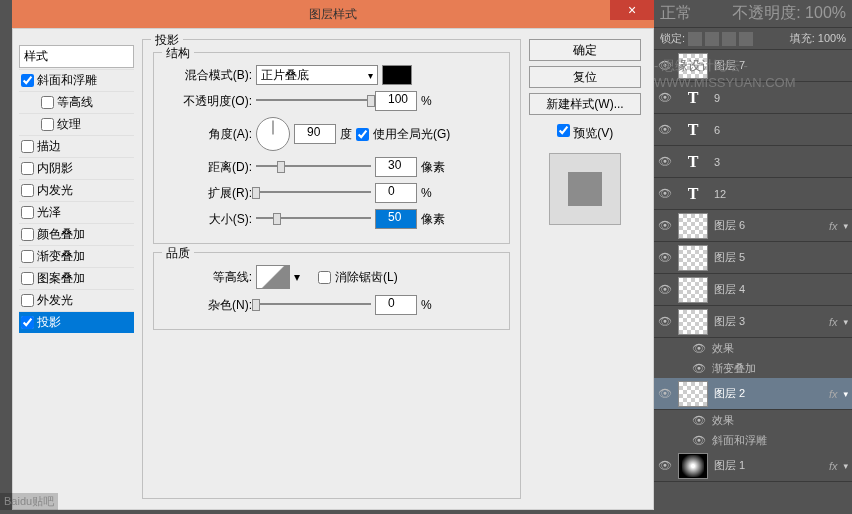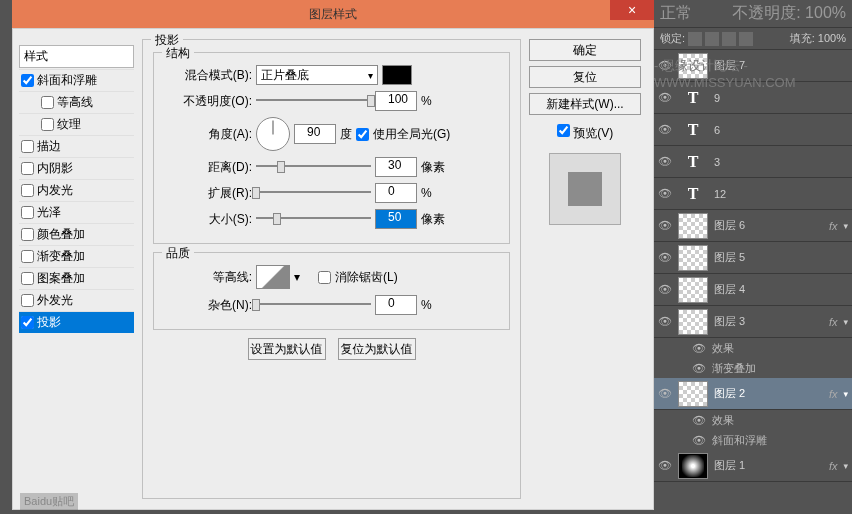--- a/index.html
+++ b/index.html
@@ -30,21 +30,21 @@
     .select-box::after { content: "▾"; font-size: 10px; }
     .color-swatch { width: 30px; height: 20px; background: #000; border: 1px solid #888; }
     .slider { flex: 1; height: 18px; position: relative; background: linear-gradient(to bottom, transparent 7px, #888 7px, #888 9px, transparent 9px); max-width: 115px; }
     .slider-thumb { position: absolute; top: 3px; width: 8px; height: 12px; background: #e0e0e0; border: 1px solid #888; transform: translateX(-50%); }
     .num-input { width: 42px; height: 20px; border: 1px solid #888; background: #fff; padding: 0 12px; text-align: left; }
     .num-input.sel { background: #0078d7; color: #fff; }
     .unit { width: 30px; }
     .angle-dial { width: 34px; height: 34px; border: 1px solid #888; border-radius: 50%; background: #fff; position: relative; }
     .angle-dial::after { content: ""; position: absolute; width: 14px; height: 1px; background: #555; left: 50%; top: 50%; transform-origin: left; transform: rotate(-90deg); }
     .contour-box { width: 34px; height: 24px; border: 1px solid #888; background: linear-gradient(135deg, #fff 48%, #888 52%); }
-    .btn { border: 1px solid #999; background: #f0f0f0; padding: 3px 2px; height: 22px; display: inline-flex; align-items: center; justify-content: center; }
+    .btn { border: 1px solid #999; background: #f0f0f0; padding: 3px 16px; height: 22px; display: inline-flex; align-items: center; justify-content: center; }
     .btn-row { display: flex; gap: 12px; justify-content: center; margin-top: 6px; }
     
     .right-btns { width: 112px; display: flex; flex-direction: column; gap: 5px; align-items: center; }
     .right-btns .btn { width: 100%; }
     .preview-box { width: 72px; height: 72px; background: #dcdcdc; border: 1px solid #aaa; margin-top: 6px; display: flex; align-items: center; justify-content: center; }
     .preview-inner { width: 34px; height: 34px; background: #8c8c8c; }
     
     
     .layers-panel { position: absolute; right: 0; top: 0; width: 198px; height: 514px; background: #535353; color: #ccc; font-size: 11px; }
     .lp-top { padding: 3px 6px; color: #999; font-size: 16px; border-bottom: 1px solid #3a3a3a; }
@@ -53,21 +53,21 @@
     .layer-item { display: flex; align-items: center; height: 32px; border-bottom: 1px solid #3a3a3a; padding: 0 4px; gap: 6px; }
     .layer-item.sel { background: #6a7c8e; color: #fff; }
     .eye { width: 14px; text-align: center; color: #bbb; }
     .thumb { width: 30px; height: 26px; border: 1px solid #888; background: #fff; background-image: repeating-conic-gradient(#ccc 0 25%, #fff 0 50%); background-size: 8px 8px; display: flex; align-items: center; justify-content: center; }
     .thumb.t-text { background: none; border: none; color: #fff; font-size: 16px; font-weight: bold; font-family: serif; }
     .thumb .radial { width: 22px; height: 22px; background: radial-gradient(circle, #fff 10%, #000 80%); }
     .fx { color: #aaa; font-style: italic; margin-left: auto; }
     .sub-effect { display: flex; align-items: center; height: 20px; padding-left: 38px; gap: 6px; color: #bbb; }
     .chev { font-size: 9px; }
     .wm { position: absolute; right: 6px; top: 12px; color: #7a7a7a; font-size: 13px; margin-top: 45px; }
-    .wm2 { position: absolute; left: 20px; bottom: 4px; color: #888; font-size: 11px; background: rgba(0,0,0,0.2); padding: 1px 4px; }
+    .wm2 { position: absolute; left: 0; bottom: 4px; color: #888; font-size: 11px; background: rgba(0,0,0,0.2); padding: 1px 4px; }
   </style>
 </head>
 <body>
 
 <div class="dialog-wrap">
   <div class="title-bar">
     <span class="title">图层样式</span>
     <div class="close-btn">×</div>
   </div>
   <div class="dialog-body">
@@ -203,24 +203,20 @@
             <span class="form-label">杂色(N):</span>
             <div class="slider">
                 <div class="slider-thumb" style="left:0%"></div>
               </div>
             <div class="num-input">0</div>
             <span class="unit">%</span>
           </div>
         </div>
 
 
-        <div class="btn-row">
-          <div class="btn">设置为默认值</div>
-          <div class="btn">复位为默认值</div>
-        </div>
       </div>
     </div>
 
     <div class="right-btns">
       <div class="btn">确定</div>
       <div class="btn">复位</div>
       <div class="btn">新建样式(W)...</div>
       <div style="margin-top:4px"><input type="checkbox" checked="" style=""> <span>预览(V)</span></div>
       <div class="preview-box">
           <div class="preview-inner"></div>

